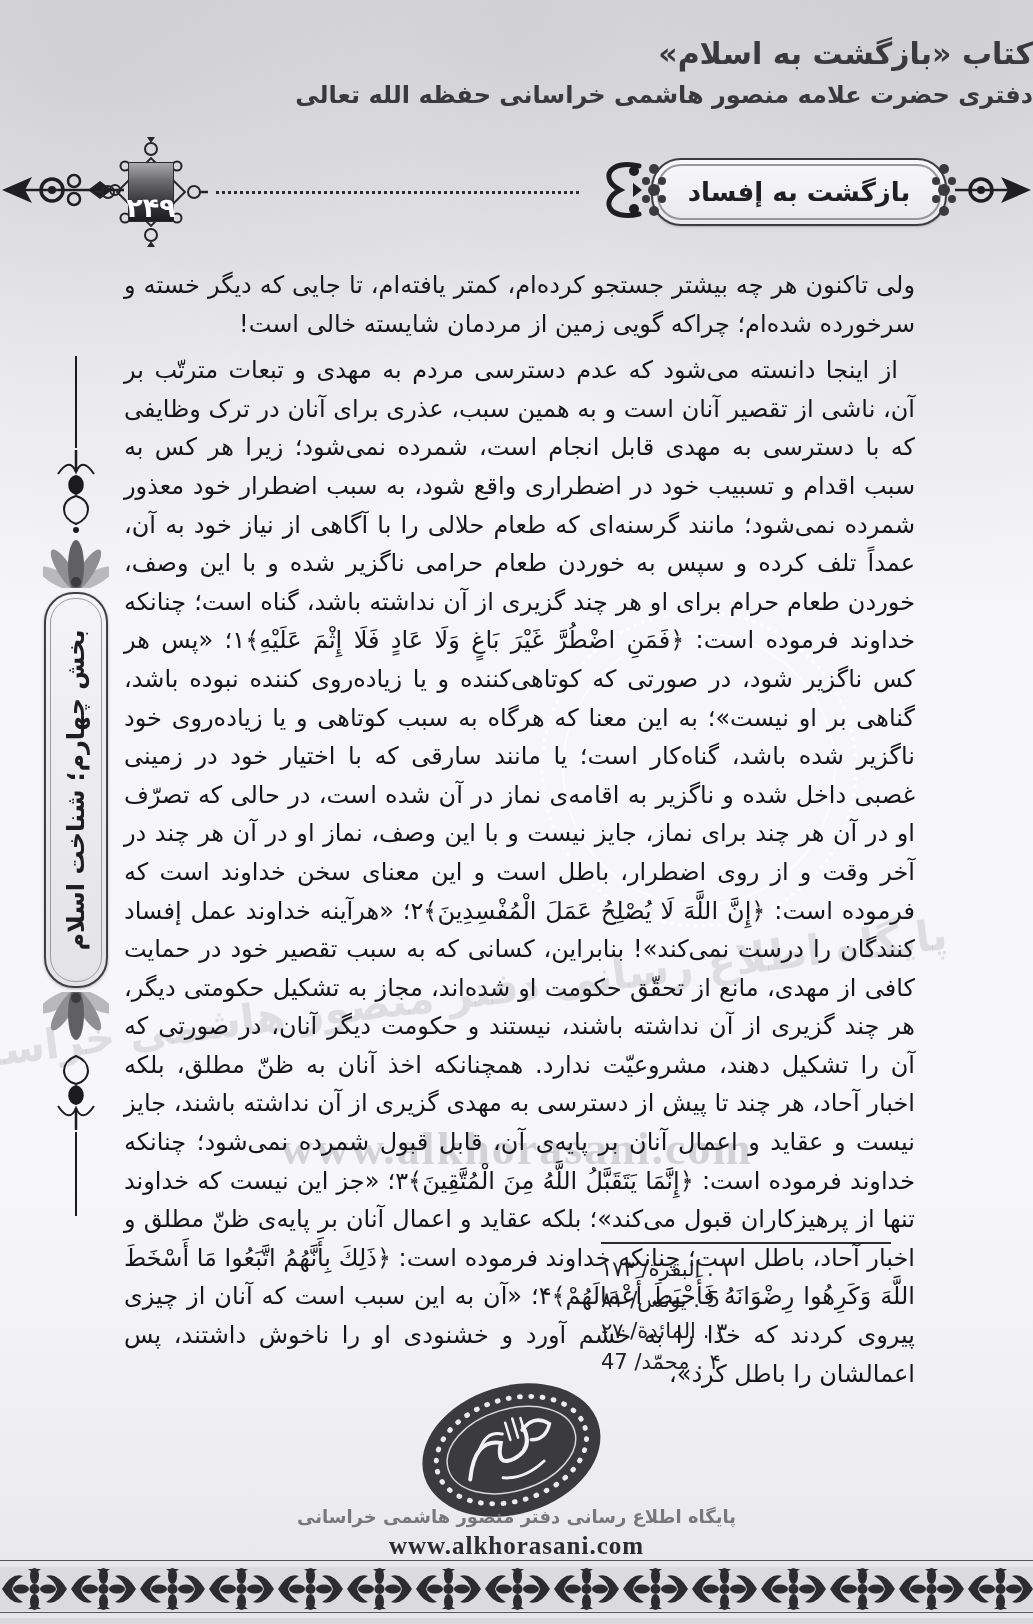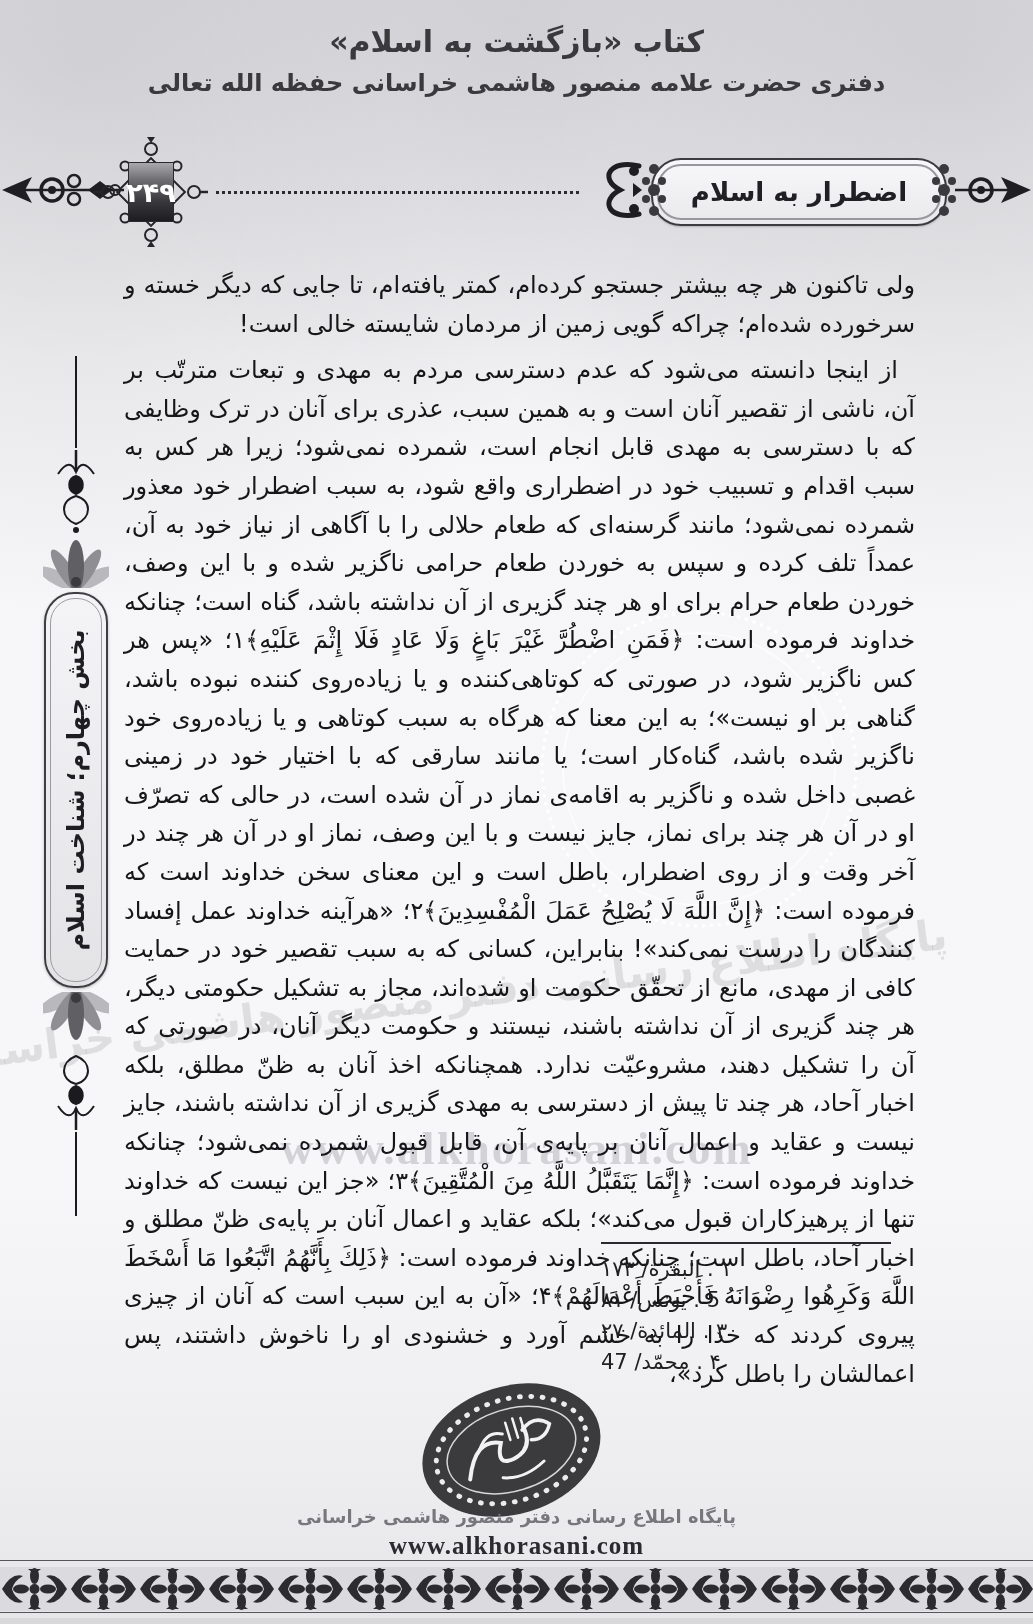--- a/index.html
+++ b/index.html
@@ -14,37 +14,37 @@
     margin:0 auto;
     overflow:hidden;
     color:#1c1c1e;
     background:
       radial-gradient(circle at 8% 4%, rgba(190,189,194,.55), rgba(190,189,194,0) 30%),
       radial-gradient(circle at 92% 4%, rgba(190,189,194,.55), rgba(190,189,194,0) 30%),
       radial-gradient(circle at 50% 2%, rgba(200,199,204,.5), rgba(200,199,204,0) 26%),
       linear-gradient(180deg,#e3e2e5 0,#ededef 9%,#f6f5f7 22%,#f7f6f8 72%,#efeef1 88%,#e6e5e8 100%);
   }
   
-  .header{ text-align:center; padding-top:24px; color:#3a3a3d; }
+  .header{ padding-top:36px; color:#3a3a3d; }
   .header .t1{ font-size:30px; font-weight:700; letter-spacing:0; margin-bottom:10px; }
   .header .t2{ font-size:24px; font-weight:700; }
   
   .banner{
     position:absolute; top:136px; left:0; right:0; height:112px;
     display:flex; align-items:center;
   }
   .edge-orn{ flex:none; }
   .diamond-wrap{ position:relative; flex:none; width:118px; height:112px; margin-left:-34px; }
   .diamond-wrap svg{ position:absolute; inset:0; }
   .num-plate{
     position:absolute; left:50%; top:50%; transform:translate(-50%,-50%);
     width:44px; height:58px;
     background:linear-gradient(180deg,#a9a9ac 0,#6d6d71 30%,#3a3a3e 65%,#1d1d21 100%);
     border:1px solid #2a2a2e;
-    display:flex; align-items:center; justify-content:center;
+    display:flex; align-items:flex-end; justify-content:center;
   }
   .num-plate span{ color:#fff; font-size:27px; font-weight:700; line-height:1; }
   .leader{ flex:1 1 auto; border-top:3px dotted #2b2b2f; height:0; margin:0 10px 0 6px; }
   .bow{ flex:none; margin-left:4px; }
   .cartouche{
     position:relative; flex:none; width:292px; height:64px; margin:0 6px;
     border:2px solid #3c3c40; border-radius:30px;
     background:linear-gradient(180deg,#f8f7f9,#e9e8eb);
     display:flex; align-items:center; justify-content:center;
     box-shadow:0 1px 2px rgba(0,0,0,.2);
@@ -199,21 +199,21 @@
             <circle cx="17" cy="8" r="5"></circle>
               <circle cx="9" cy="20" r="4"></circle>
               <circle cx="25" cy="20" r="4"></circle>
             <circle cx="17" cy="29" r="6"></circle>
             <circle cx="9" cy="38" r="4"></circle>
               <circle cx="25" cy="38" r="4"></circle>
               <circle cx="17" cy="50" r="5"></circle>
           </g>
         </svg>
       </span>
-      <span class="title" dir="rtl">اضطرار به اسلام</span>
+      <span class="title" dir="rtl">بازگشت به إفساد</span>
       <span class="floret r">
         <svg width="34" height="58" viewBox="0 0 34 58">
           <g fill="#3a3a3e">
             <circle cx="17" cy="8" r="5"></circle>
               <circle cx="9" cy="20" r="4"></circle>
               <circle cx="25" cy="20" r="4"></circle>
             <circle cx="17" cy="29" r="6"></circle>
             <circle cx="9" cy="38" r="4"></circle>
               <circle cx="25" cy="38" r="4"></circle>
               <circle cx="17" cy="50" r="5"></circle>

